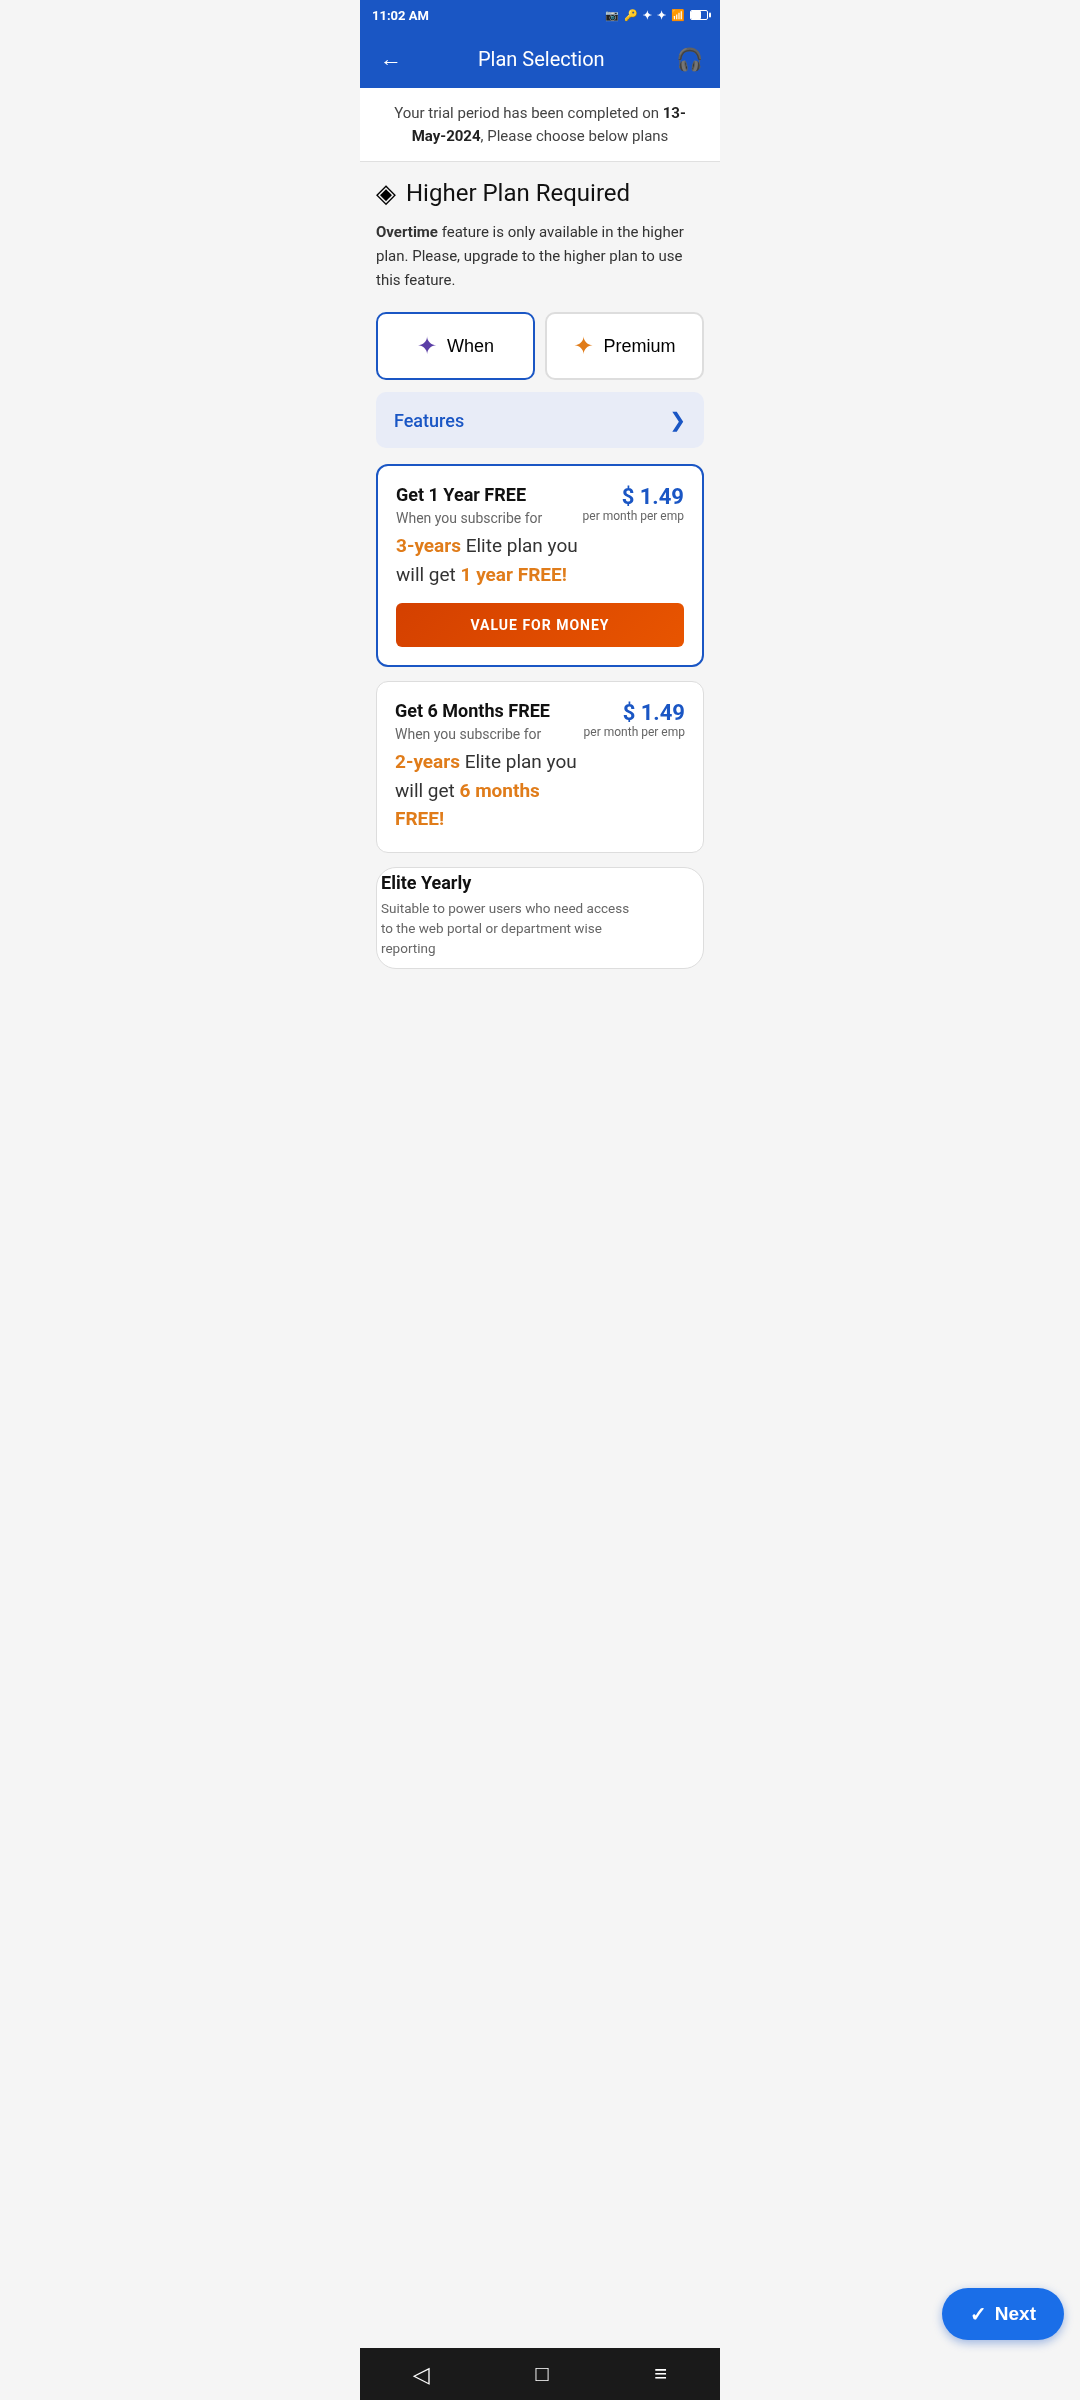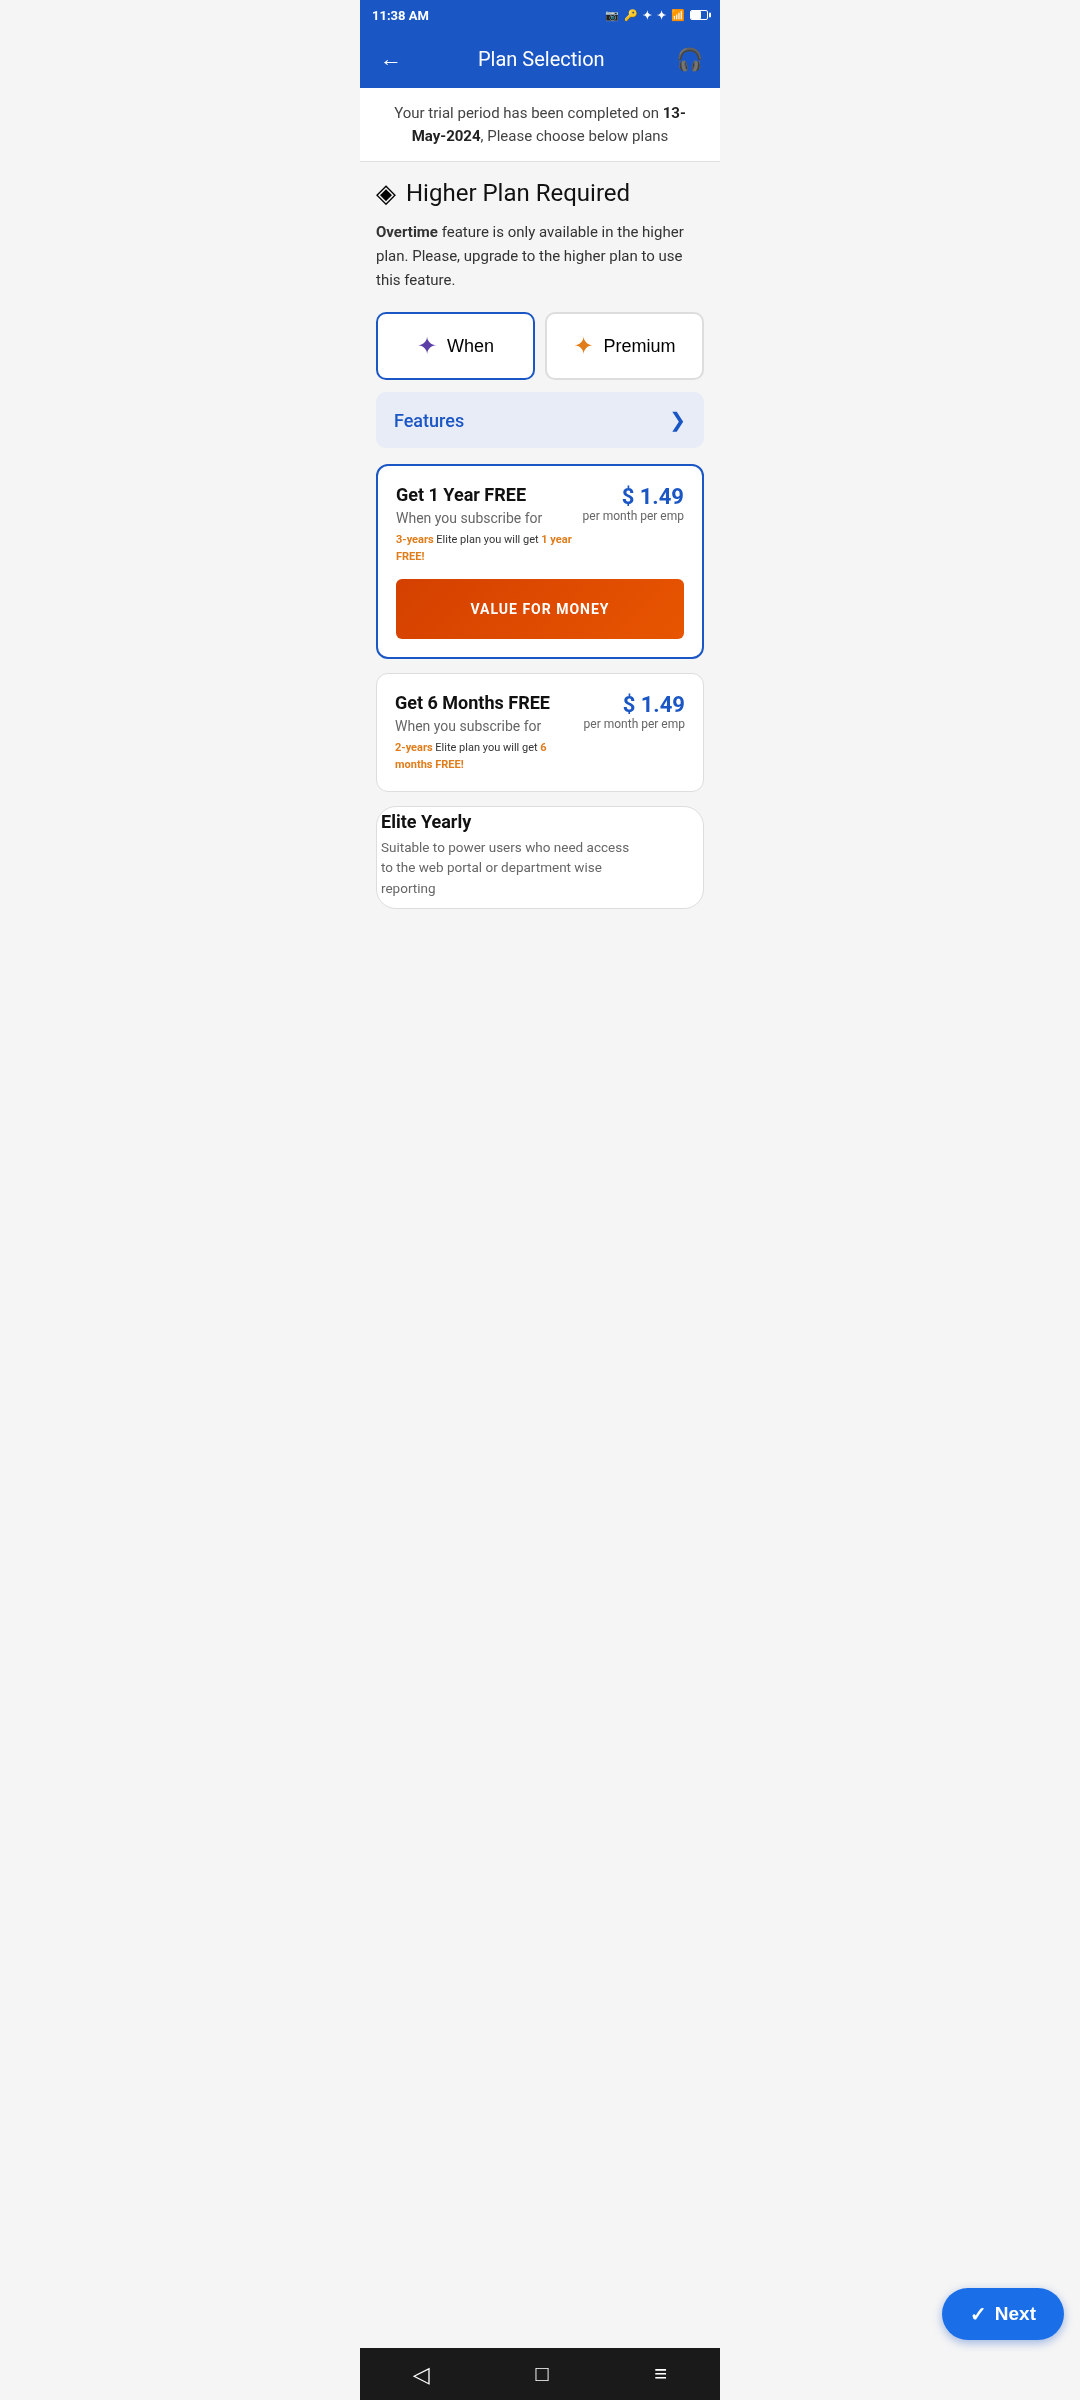--- a/index.html
+++ b/index.html
@@ -201,21 +201,21 @@
       font-weight: bold;
       color: #111;
       margin-bottom: 5px;
     }
     .plan-card-subtitle {
       font-size: 14px;
       color: #666;
       margin-bottom: 6px;
     }
     .plan-card-promo {
-      font-size: 11px;
+      font-size: 19px;
       color: #333;
       line-height: 1.5;
     }
     .highlight-orange { color: #e07c1a; font-weight: bold; }
     .plan-card-price {
       text-align: right;
     }
     .price-amount {
       font-size: 22px;
       font-weight: bold;
@@ -226,21 +226,21 @@
       color: #666;
       text-align: left;
     }
 
     
     .value-badge {
       margin-top: 14px;
       background: linear-gradient(135deg, #d44000, #e85500);
       color: white;
       text-align: center;
-      padding: 22px;
+      padding: 14px;
       border-radius: 6px;
       font-size: 14px;
       font-weight: bold;
       letter-spacing: 1px;
     }
 
     
     .plan-card-partial {
       background: white;
       border-radius: 20px;
@@ -291,21 +291,21 @@
     .nav-icon {
       color: white;
       font-size: 22px;
       cursor: pointer;
     }
   </style>
 </head>
 <body>
 
 <div class="status-bar">
-  <span class="status-left">11:38 AM</span>
+  <span class="status-left">11:02 AM</span>
   <div class="status-icons">
     <span>📷</span>
     <span>🔑</span>
     <span>✦</span>
     <span>✦</span>
     <span>📶</span>
     <span class="battery-icon">
       <div class="battery-fill"></div>
     </span>
   </div>

